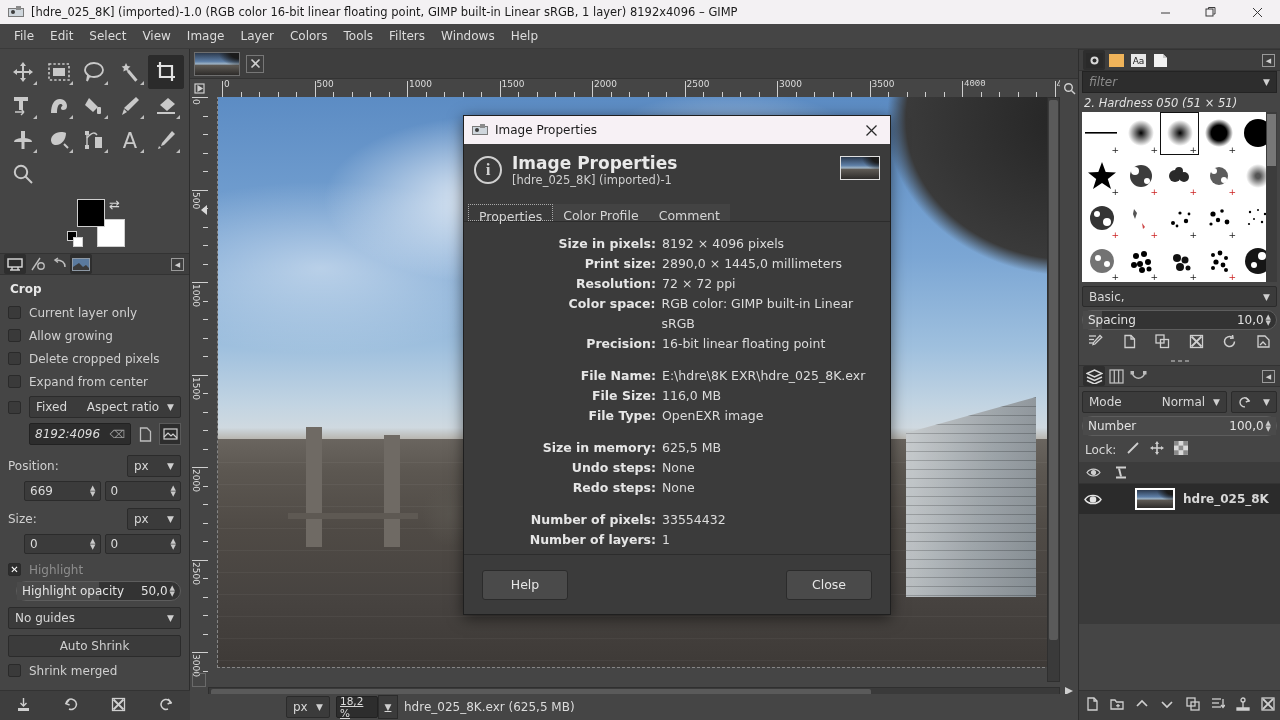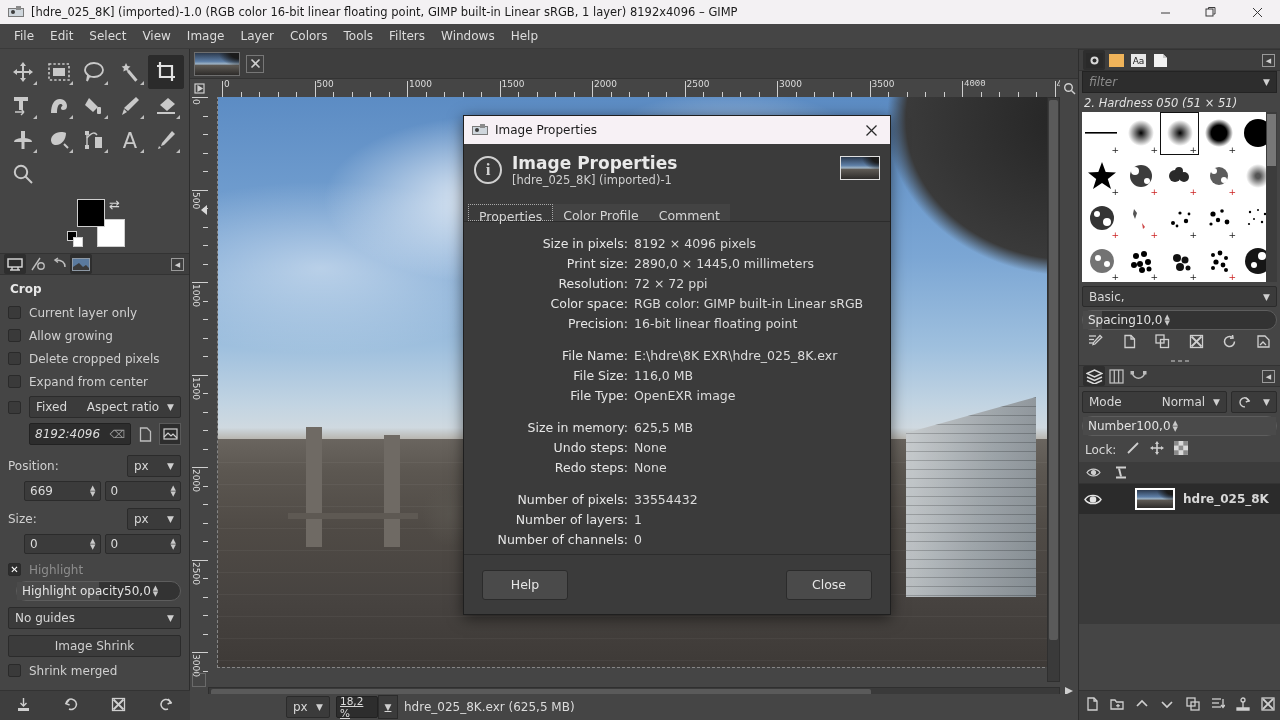--- a/index.html
+++ b/index.html
@@ -89,21 +89,21 @@
     background:#3b3b3b; border:1px solid #2b2b2b; border-radius:2px; height:20px;
     display:flex; align-items:center; justify-content:space-between; padding:0 2px 0 5px; font-size:12px; color:#dcdcdc;
   }
   .spinarrows { display:flex; flex-direction:column; line-height:6px; font-size:7px; color:#c9c9c9; padding-right:2px;}
   .btnflat {
     background:#3b3b3b; border:1px solid #2b2b2b; border-radius:2px; height:22px;
     display:flex; align-items:center; justify-content:center; font-size:12px; color:#cfcfcf;
   }
   .slider {
     position:relative; height:20px; background:#333; border:1px solid #5d5d5d; border-radius:10px;
-    display:flex; align-items:center; padding:0 3px 0 5px; font-size:12px; color:#e2e2e2;
+    display:flex; align-items:center; justify-content:space-between; padding:0 3px 0 5px; font-size:12px; color:#e2e2e2;
   }
   .slider .fill { position:absolute; left:0; top:0; bottom:0; background:#4a4a4a; }
   .slider span { position:relative; z-index:2; }
 
   .leftbottombar {
     position:absolute; left:0; bottom:0; width:190px; height:30px; background:#3e3e3e;
     border-top:1px solid #333; display:flex; align-items:center; justify-content:space-around;
   }
 
   
@@ -212,21 +212,21 @@
      font-family:"Liberation Serif", serif; margin-right:10px; flex:none;}
   .dlg-h1 { font-size:17px; font-weight:bold; color:#e9e9e9; line-height:20px; }
   .dlg-sub { font-size:11.5px; color:#cfcfcf; line-height:14px;}
   .dlg-thumb { position:absolute; right:10px; top:12px; width:40px; height:24px; border:1px solid #e0e0e0; overflow:hidden;}
   .tabs { display:flex; height:26px; padding-left:4px; background:#3b3b3b; border-bottom:1px solid #2c2c2c;}
   .tab { padding:4px 10px 3px 10px; font-size:12.5px; color:#d5d5d5; background:#3b3b3b;margin-top:8px;}
   .tab.active { background:#3b3b3b; border:1px dotted #a9a9a9; }
   .tab:not(.active) { background:#434343; }
   .dlg-body { background:#3b3b3b; padding:12px 0 0 0; height:345px; }
   .prow { display:flex; line-height:20px; font-size:12.5px; }
-  .pkey { width:170px; text-align:right; font-weight:normal; color:#e6e6e6; padding-right:6px; }
+  .pkey { width:198px; text-align:right; font-weight:bold; color:#e6e6e6; padding-right:6px; }
   .pval { color:#dcdcdc; }
   .pgap { height:12px; }
   .dlg-foot { position:absolute; left:0; right:0; bottom:0; height:60px; background:#3b3b3b;
      border-top:1px solid #2c2c2c; display:flex; align-items:center; justify-content:space-between; padding:0 18px; }
   .dbtn { width:86px; height:30px; background:#4a4a4a; border:1px solid #2b2b2b; border-radius:3px;
      display:flex; align-items:center; justify-content:center; font-size:12.5px; color:#e6e6e6; }
 
   .minipic { position:absolute; inset:0;
     background: linear-gradient(to bottom, #2c3a4e 0%, #5d7ea6 38%, #9fb4c6 50%, #5e5a55 56%, #2e2c2a 100%); }
   .minipic:after { content:""; position:absolute; right:0; top:0; width:45%; height:60%;
@@ -560,21 +560,21 @@
           </span>
         </div>
       </div>
 
       <div class="combo" style="margin-top:6px;">
         <span>No guides</span>
         <span class="caret">▼</span>
       </div>
 
       <div class="btnflat" style="margin-top:6px;">
-        <span>Image Shrink</span>
+        <span>Auto Shrink</span>
       </div>
 
       <div class="chkrow" style="margin-top:2px;">
         <span class="chkbox"></span>
         <span class="chklabel">Shrink merged</span>
       </div>
     </div>
 
     <div class="leftbottombar">
       <span>

